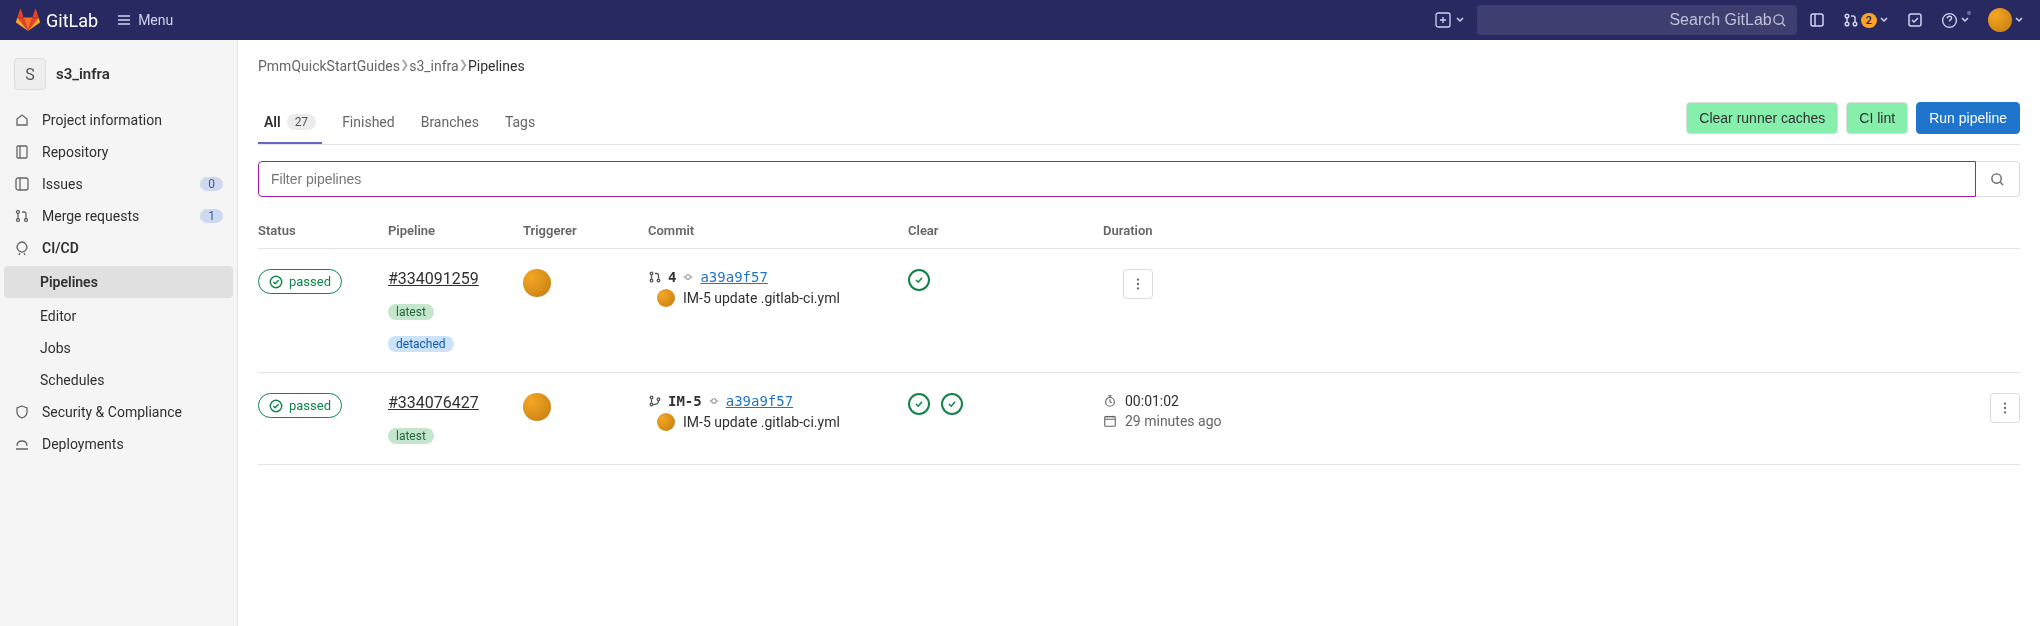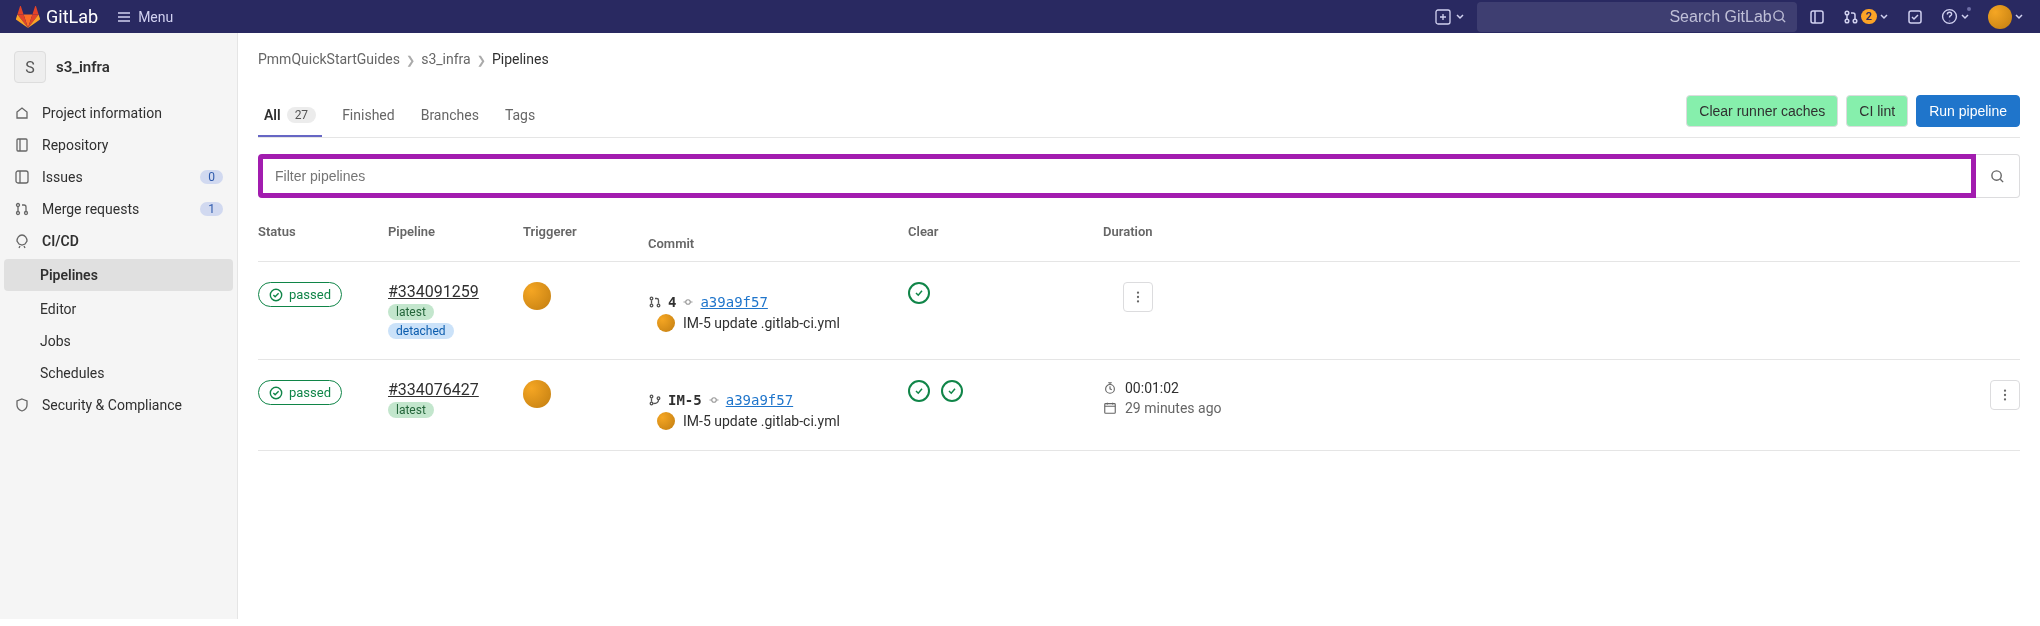--- a/index.html
+++ b/index.html
@@ -1,19 +1,19 @@
 <!DOCTYPE html>
 <html><head>
 <meta charset="utf-8">
 <style>
   * { box-sizing: border-box; margin: 0; padding: 0; }
   body { font-family: -apple-system, BlinkMacSystemFont, "Segoe UI", Roboto, sans-serif; font-size: 14px; color: #303030; background: #fff; }
 
   
-  .topbar { background: #292961; height: 33px; display: flex; align-items: center; padding: 0 16px; color: #fff; }
+  .topbar { background: #292961; height: 40px; display: flex; align-items: center; padding: 0 16px; color: #fff; }
   .topbar .logo { display: flex; align-items: center; gap: 6px; font-size: 18px; }
   .topbar .logo svg { width: 24px; height: 24px; }
   .topbar .menu-toggle { display: flex; align-items: center; gap: 6px; margin-left: 18px; color: #d1d1f0; font-size: 14px; cursor: pointer; }
   .topbar .spacer { flex: 1; }
   .topbar .plus { display: flex; align-items: center; gap: 4px; color: #d1d1f0; margin-right: 12px; cursor: pointer; }
   .topbar .search { flex: 0 0 320px; height: 30px; background: rgba(255,255,255,0.1); border-radius: 4px; display: flex; align-items: center; padding: 0 10px; margin-right: 12px; }
   .topbar .search input { flex: 1; background: transparent; border: none; outline: none; color: #fde047; font-size: 16px; text-align: right; }
   .topbar .search input::placeholder { color: #c0c0d8; }
   .topbar .nav-icons { display: flex; align-items: center; gap: 18px; }
   .topbar .nav-icon { color: #d1d1f0; cursor: pointer; display: flex; align-items: center; gap: 2px; position: relative; }
@@ -32,56 +32,56 @@
   .sidebar .nav-item { display: flex; align-items: center; gap: 12px; padding: 8px 14px; color: #303030; cursor: pointer; font-size: 14px; }
   .sidebar .nav-item.active-parent { font-weight: 600; }
   .sidebar .nav-item .icon { width: 16px; height: 16px; color: #666; flex-shrink: 0; }
   .sidebar .nav-item .label { flex: 1; }
   .sidebar .nav-item .count-badge { background: #d1d9f0; color: #2e5aac; font-size: 12px; padding: 0 8px; border-radius: 10px; font-weight: 400; min-width: 22px; text-align: center; }
   .sidebar .sub-item { padding: 8px 14px 8px 40px; font-size: 14px; cursor: pointer; }
   .sidebar .sub-item.active { background: #e0e0e0; border-radius: 4px; margin: 2px 4px; padding-left: 36px; font-weight: 600; }
 
   
   .main { flex: 1; overflow-y: auto; padding: 18px 20px; }
-  .breadcrumb { font-size: 14px; color: #666; margin-bottom: 20px; display: flex; align-items: flex-end; gap: 6px; }
+  .breadcrumb { font-size: 14px; color: #666; margin-bottom: 20px; display: flex; align-items: flex-start; }
   .breadcrumb a { color: #666; text-decoration: none; }
   .breadcrumb .sep { color: #aaa; font-size: 11px; }
   .breadcrumb .current { color: #303030; font-weight: 400; }
 
   
   .tabs-row { display: flex; align-items: center; border-bottom: 1px solid #e5e5e5; margin-top: 28px; padding-bottom: 0; }
   .tabs-row .tabs { display: flex; gap: 14px; }
   .tabs-row .tab { padding: 12px 6px; cursor: pointer; color: #666; font-size: 14px; display: flex; align-items: center; gap: 6px; border-bottom: 2px solid transparent; }
   .tabs-row .tab.active { color: #303030; border-bottom-color: #6666c4; font-weight: 600; }
   .tabs-row .tab .count-pill { background: #ececec; color: #555; font-size: 12px; padding: 1px 8px; border-radius: 10px; font-weight: 400; }
   .tabs-row .actions { margin-left: auto; display: flex; gap: 8px; padding-bottom: 10px; }
   .btn { border: 1px solid #dcdcde; background: #86efac; padding: 7px 12px; border-radius: 4px; font-size: 14px; cursor: pointer; color: #303030; }
   .btn.primary { background: #1f75cb; border-color: #1f75cb; color: #fff; }
 
   
   .filter-bar { display: flex; margin: 16px 0; }
-  .filter-input { flex: 1; border: 5px solid #a21caf; border-radius: 4px 0 0 4px; padding: 9px 12px; font-size: 14px; outline: none; }
+  .filter-input { flex: 1; border: 1px solid #a21caf; border-radius: 4px 0 0 4px; padding: 9px 12px; font-size: 14px; outline: none; }
   .filter-btn { border: 1px solid #dcdcde; border-left: none; border-radius: 0 4px 4px 0; background: #fff; padding: 0 14px; cursor: pointer; color: #666; display: flex; align-items: center; }
 
   
   .pipe-table .thead { display: flex; padding: 10px 0; color: #666; font-size: 13px; font-weight: 600; border-bottom: 1px solid #e5e5e5; }
   .pipe-table .row { display: flex; padding: 20px 0; border-bottom: 1px solid #e5e5e5; align-items: flex-start; }
   .col-status   { width: 130px; }
   .col-pipeline { width: 135px; }
   .col-trigger  { width: 125px; }
-  .col-commit   { width: 260px; margin-top: 12px; }
+  .col-commit   { width: 260px; }
   .col-stages   { width: 195px; }
   .col-duration { flex: 1; }
   .col-actions  { width: 50px; display: flex; justify-content: flex-end; }
 
   .status-pill { display: inline-flex; align-items: center; gap: 6px; border: 1px solid #108548; color: #108548; padding: 4px 10px; border-radius: 14px; font-size: 13px; font-weight: 400; }
   .status-pill svg { width: 14px; height: 14px; }
 
   .pipeline-id { color: #303030; text-decoration: underline; font-size: 16px; }
-  .tag-label { display: inline-block; font-size: 12px; padding: 1px 8px; border-radius: 10px; margin-top: 3px; }
+  .tag-label { display: inline-block; font-size: 12px; padding: 1px 8px; border-radius: 10px; margin-top: 16px; }
   .tag-latest { background: #c3e6cd; color: #24663b; }
   .tag-detached { background: #cbe2f9; color: #0b5cad; }
 
   .trig-avatar { width: 28px; height: 28px; border-radius: 50%; background: radial-gradient(circle at 30% 30%, #f5a623, #c17d11); display: inline-block; }
 
   .commit-line1 { display: flex; align-items: center; gap: 6px; font-size: 14px; }
   .commit-line1 .mr-icon { color: #555; }
   .commit-line1 .ref-name { font-weight: 600; font-family: ui-monospace, monospace; color: #303030; }
   .commit-line1 .sha { color: #1f75cb; font-family: ui-monospace, monospace; }
   .commit-line2 { display: flex; align-items: center; gap: 8px; font-size: 14px; color: #303030; margin-top: 4px; padding-left: 9px; }
@@ -228,20 +228,26 @@
     <div class="sub-item active">Pipelines</div>
     <div class="sub-item">Editor</div>
     <div class="sub-item">Jobs</div>
     <div class="sub-item">Schedules</div>
     <div class="nav-item">
       <svg class="icon" viewBox="0 0 16 16" fill="none" stroke="currentColor" stroke-width="1.3">
           <path d="M8 2l5 2v4c0 3-2 5-5 6-3-1-5-3-5-6V4l5-2z"></path>
         </svg>
       <span class="label">Security &amp; Compliance</span>
     </div>
+    <div class="nav-item">
+      <svg class="icon" viewBox="0 0 16 16" fill="none" stroke="currentColor" stroke-width="1.3">
+          <path d="M3 10c0-3 2-5 5-5s5 2 5 5M2 13h12"></path>
+        </svg>
+      <span class="label">Deployments</span>
+    </div>
   </div>
 
   <div class="main">
 
     <div class="breadcrumb">
       <a href="#">PmmQuickStartGuides</a>
       <span class="sep">❯</span>
       <a href="#">s3_infra</a>
       <span class="sep">❯</span>
       <span class="current">Pipelines</span>

